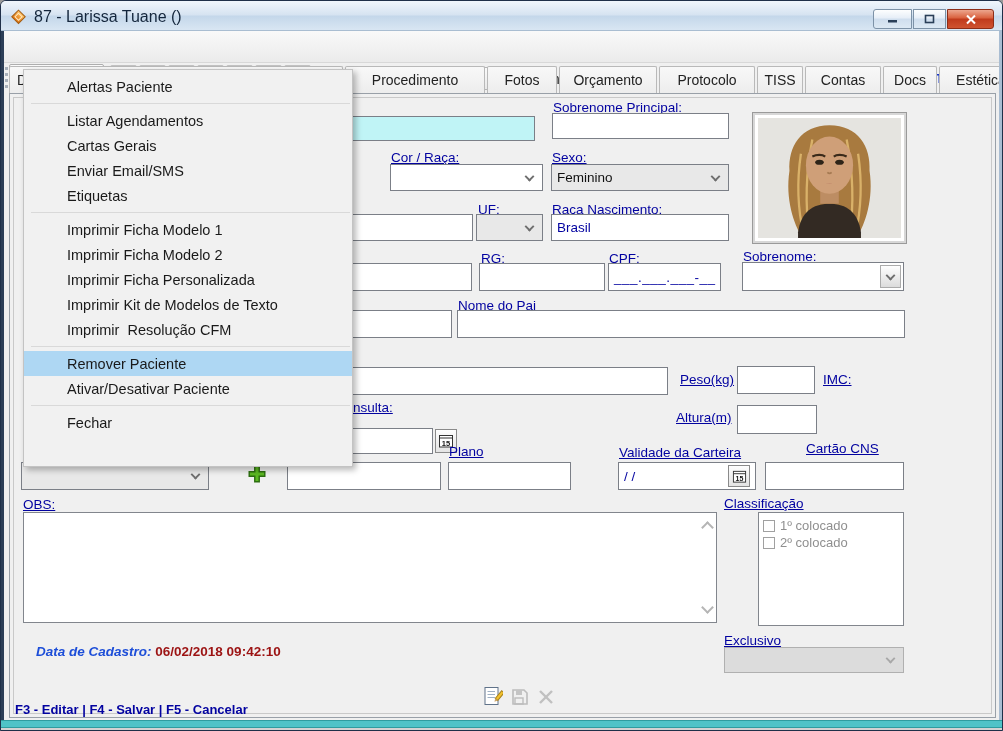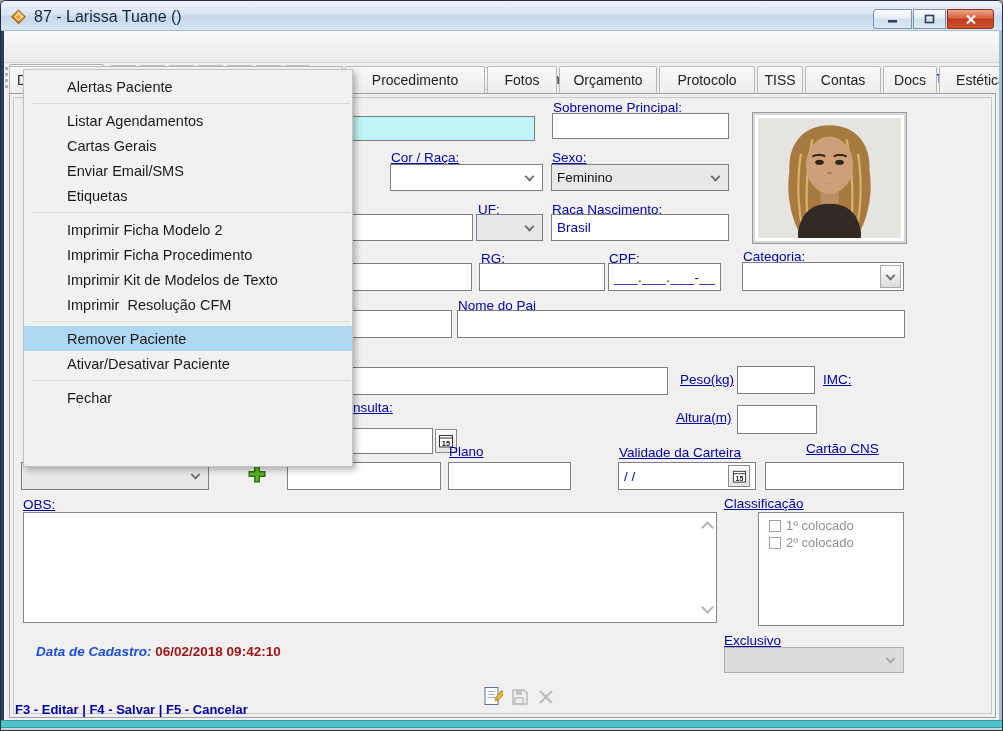--- a/index.html
+++ b/index.html
@@ -75,21 +75,21 @@
     display:flex; align-items:center; justify-content:center; }
   .plus-wrap { position:absolute; left:246px; top:463px; }
   .obs-area { position:absolute; left:22px; top:511px; width:694px; height:111px;
     background:#fff; border:1px solid #82868d; }
   .scroll-chev { position:absolute; right:4px; width:9px; height:9px; border-right:2px solid #b5b5b5;
     border-bottom:2px solid #b5b5b5; }
   .scroll-chev.up { top:10px; transform:rotate(-135deg); }
   .scroll-chev.down { bottom:10px; transform:rotate(45deg); }
   .listbox { position:absolute; left:757px; top:511px; width:146px; height:114px;
     background:#fff; border:1px solid #82868d; padding:4px 0 0 4px; }
-  .check-row { display:flex; align-items:center; height:17px;margin-left:6px; }
+  .check-row { display:flex; align-items:center; height:17px; }
   .checkbox { width:12px; height:12px; border:1px solid #a0a0a0; background:#fff; margin-right:5px; flex:none; }
   .check-label { font-size:13px; color:#8f8f8f; white-space:nowrap; }
   .cadastro { position:absolute; left:35px; top:643px; font-size:13.5px; font-weight:bold; }
   .cadastro .l { color:#1d4ed8;font-style:italic; }
   .cadastro .v { color:#9c1313; }
   .footer-keys { position:absolute; left:14px; top:701px; font-size:13px; font-weight:bold; color:#0202a0; }
   .action-ico { position:absolute; }
   
   .menu { position:absolute; left:22px; top:68px; width:330px; height:398px;
     background:#f1f1f1; border:1px solid #c3c3c3; box-shadow:3px 3px 6px rgba(0,0,0,.28);
@@ -296,21 +296,21 @@
   <div class="tb navy" style="left:550px;top:213px;width:178px;height:27px">Brasil</div>
 
   <div class="tb" style="left:285px;top:262px;width:186px;height:28px"></div>
 
   <span class="lb" style="left:480px;top:250px">RG:</span>
   <div class="tb" style="left:478px;top:262px;width:126px;height:28px"></div>
 
   <span class="lb" style="left:608px;top:250px">CPF:</span>
   <div class="tb navy" style="left:607px;top:262px;width:113px;height:28px;letter-spacing:0.5px">___.___.___-__</div>
 
-  <span class="lb" style="left:742px;top:248px">Categoria:</span>
+  <span class="lb" style="left:742px;top:248px">Sobrenome:</span>
   <div class="tb" style="left:741px;top:261px;width:162px;height:29px">
     <span></span>
     <span class="ddbtn">
         <span class="chev"></span>
       </span>
   </div>
 
   <span class="lb" style="left:457px;top:297px">Nome do Pai</span>
   <div class="tb" style="left:285px;top:309px;width:166px;height:28px"></div>
   <div class="tb" style="left:456px;top:309px;width:448px;height:28px"></div>
@@ -418,22 +418,23 @@
   <div class="footer-keys">F3 - Editar | F4 - Salvar | F5 - Cancelar</div>
 
   <div class="menu">
     <div class="menu-item"><span>Alertas Paciente</span></div>
     <div class="menu-sep"></div>
     <div class="menu-item"><span>Listar Agendamentos</span></div>
     <div class="menu-item"><span>Cartas Gerais</span></div>
     <div class="menu-item"><span>Enviar Email/SMS</span></div>
     <div class="menu-item"><span>Etiquetas</span></div>
     <div class="menu-sep"></div>
+    <div class="menu-item"><span>Imprimir Ficha Modelo 1</span></div>
     <div class="menu-item"><span>Imprimir Ficha Modelo 2</span></div>
-    <div class="menu-item"><span>Imprimir Ficha Procedimento</span></div>
+    <div class="menu-item"><span>Imprimir Ficha Personalizada</span></div>
     <div class="menu-item"><span>Imprimir Kit de Modelos de Texto</span></div>
     <div class="menu-item"><span>Imprimir  Resolução CFM</span></div>
     <div class="menu-sep"></div>
     <div class="menu-item hl"><span>Remover Paciente</span></div>
     <div class="menu-item"><span>Ativar/Desativar Paciente</span></div>
     <div class="menu-sep"></div>
     <div class="menu-item"><span>Fechar</span></div>
   </div>
 
   <div class="edge-left"></div>

